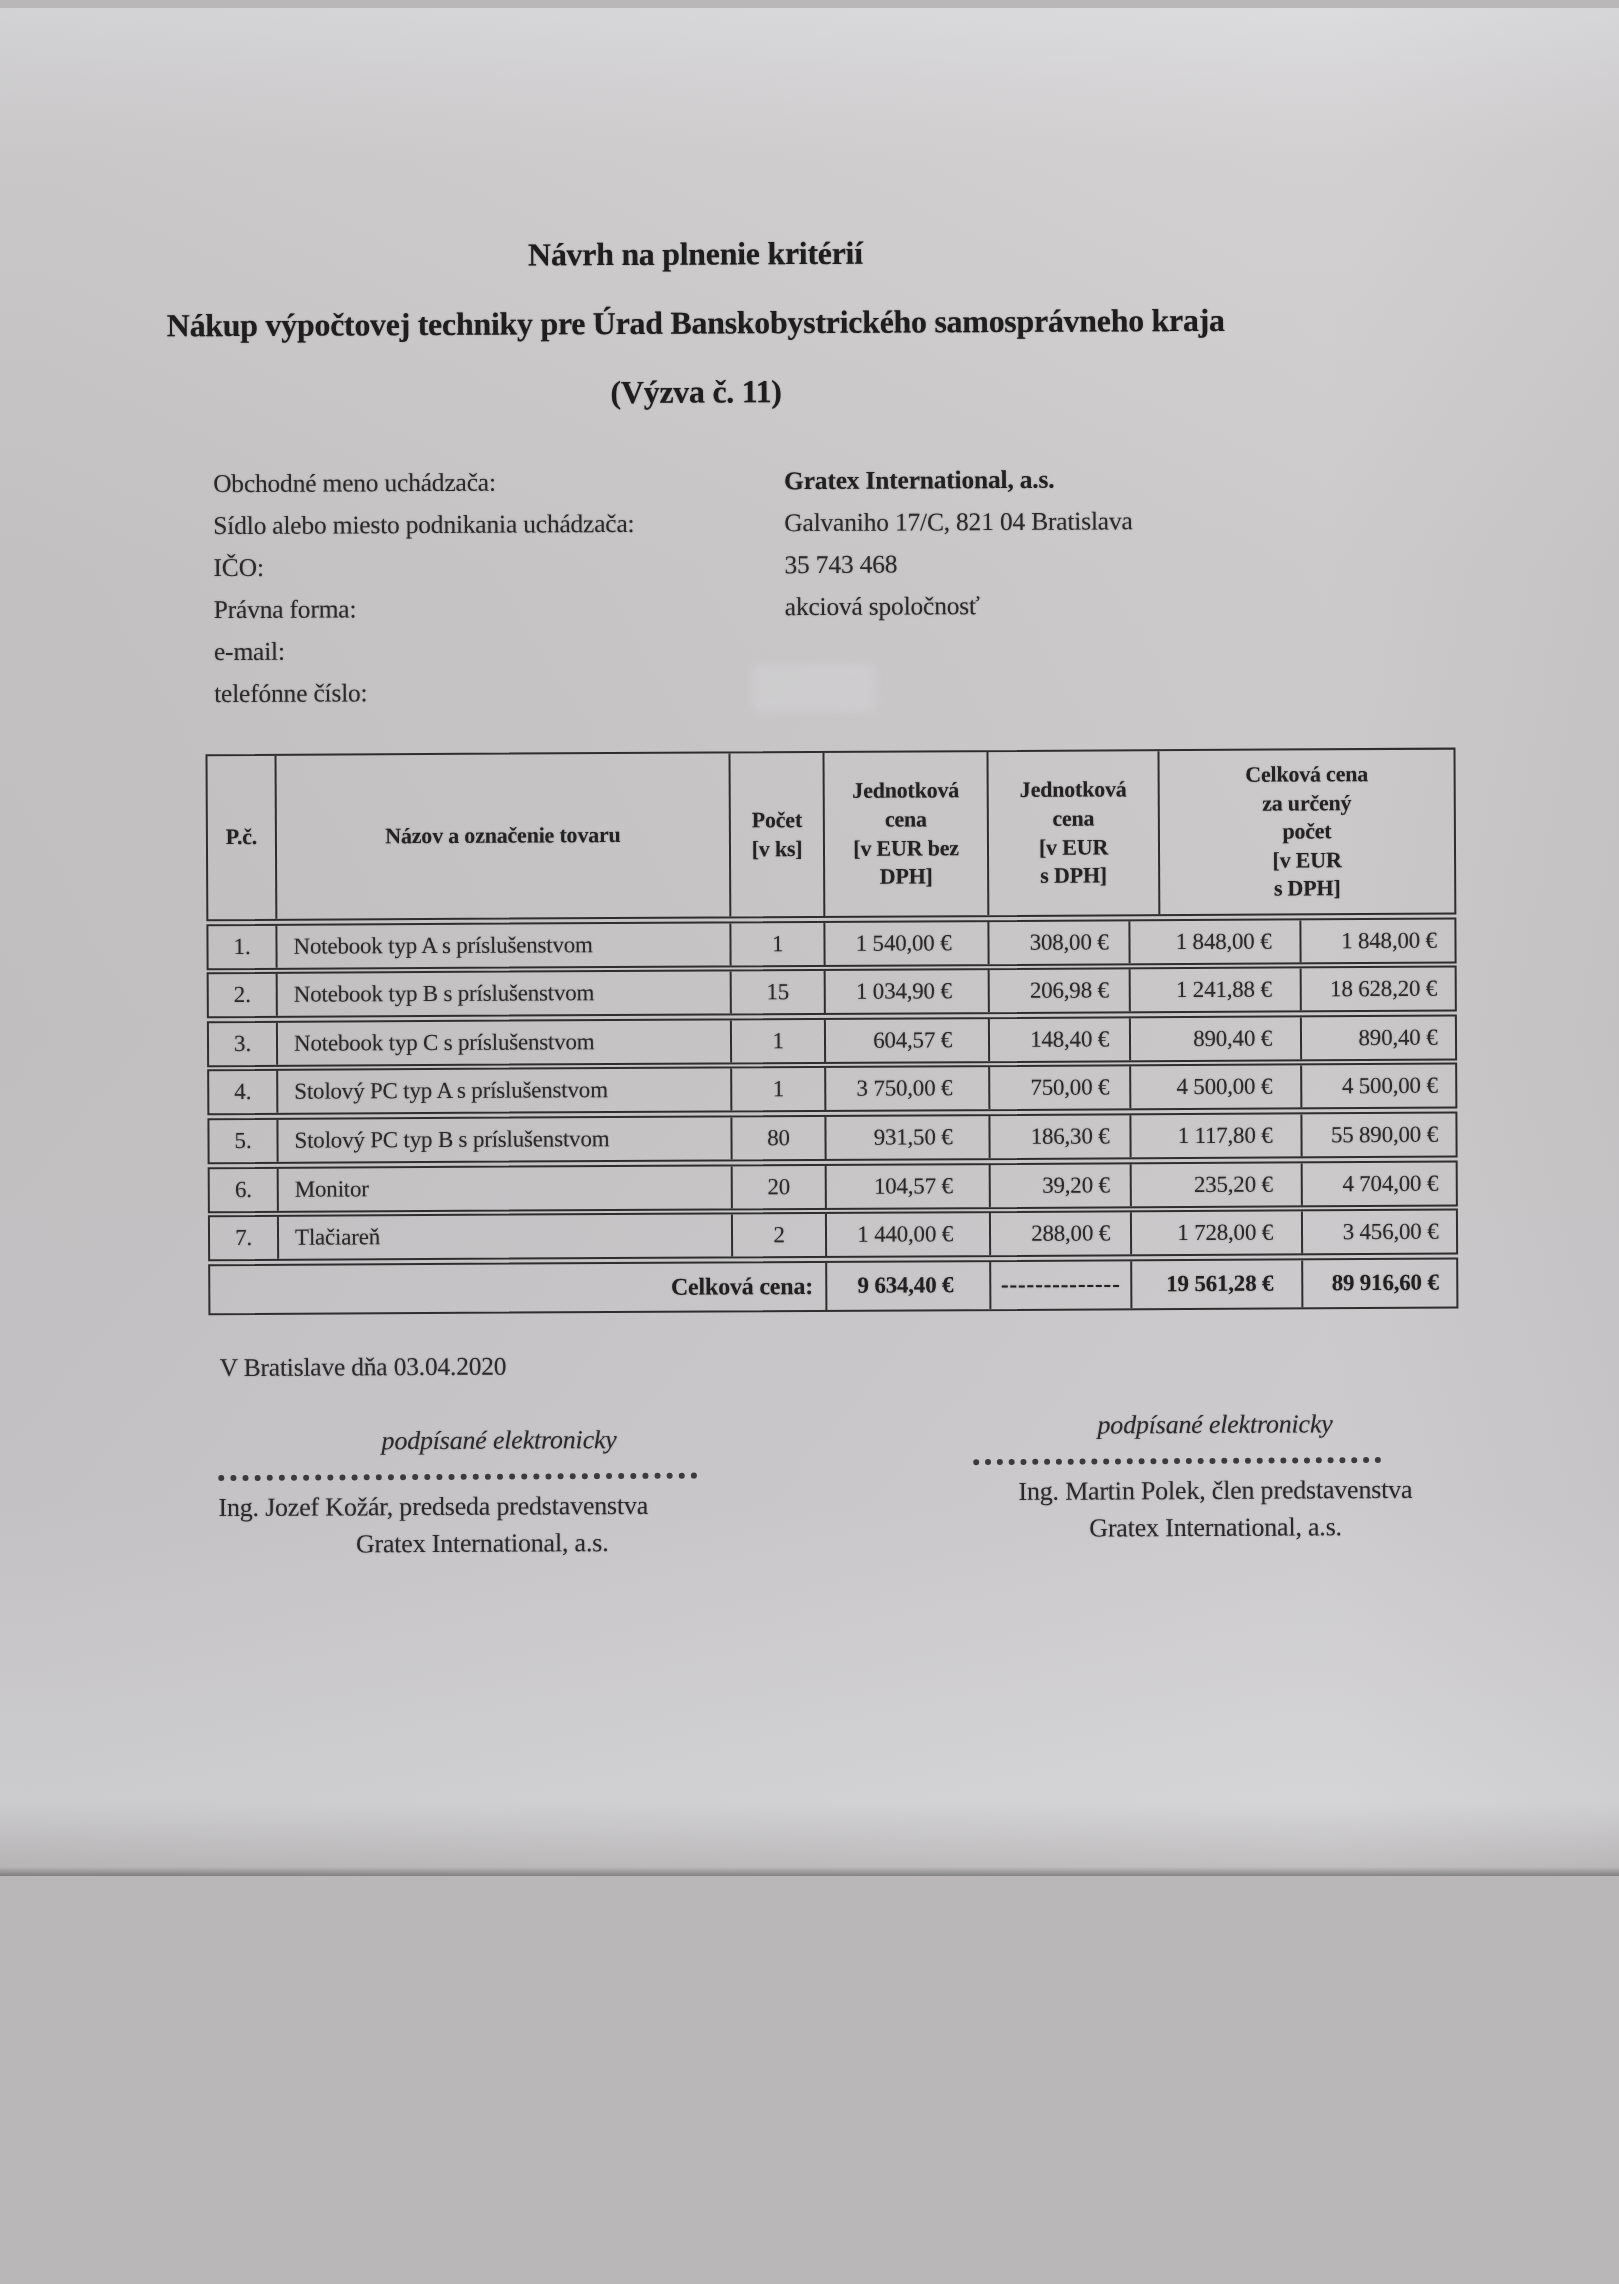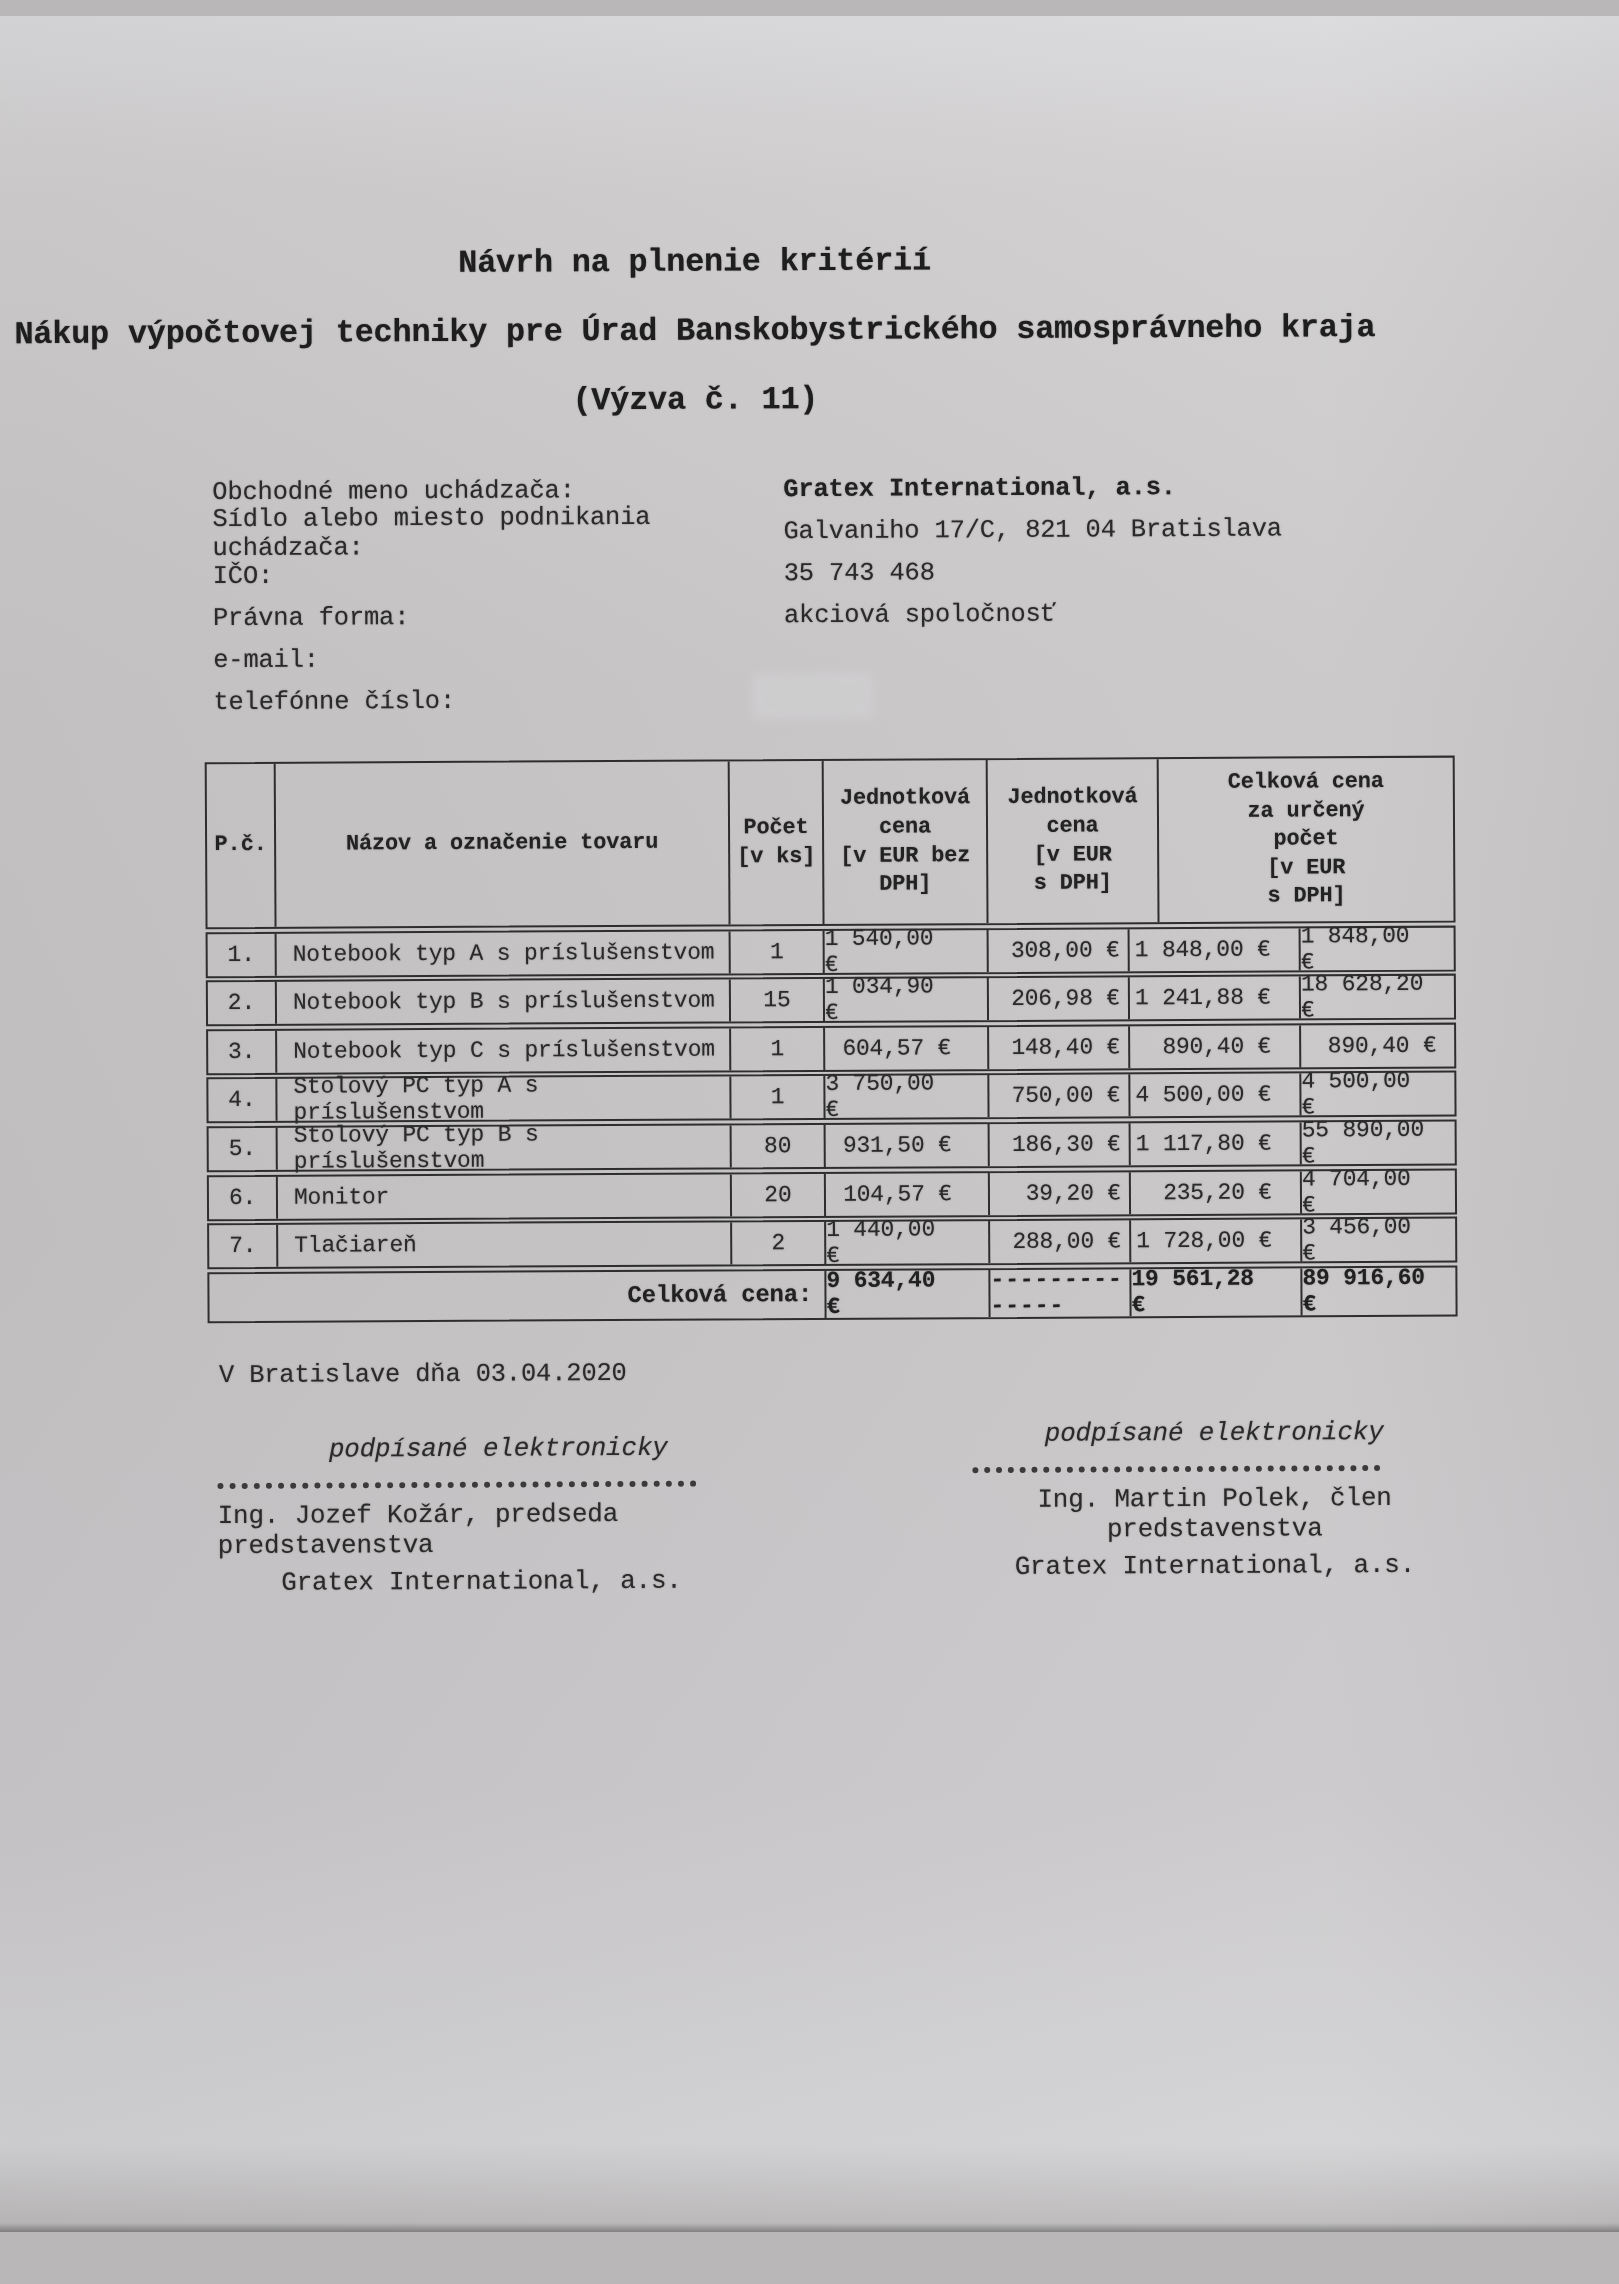--- a/index.html
+++ b/index.html
@@ -1,21 +1,21 @@
 <!DOCTYPE html>
 <html lang="sk" style="font-size:14px"><head>
 <meta charset="utf-8">
 <style>
   html,body{margin:0;padding:0;background:#b9b7b8;}
   .page{
     position:relative;
-    width:1619px;height:2216px;
-    margin:16px auto;
+    width:1619px;height:1868px;
+    margin:8px auto;
     overflow:hidden;
-    font-family:Liberation Mono, monospace;
+    font-family:Liberation Serif, serif;
     color:#2b2a2b;
     background:
       linear-gradient(90deg, rgba(0,0,0,0.035) 0%, rgba(255,255,255,0.05) 82%, rgba(0,0,0,0.02) 100%),
       linear-gradient(180deg,#dad9db 0%,#d0cecf 8%,#c9c7c8 30%,#c7c5c6 55%,#cac8ca 80%,#d3d2d4 96%,#bab8b9 100%);
   }
   .content{position:absolute;inset:0;transform:rotate(-0.3deg);transform-origin:50% 45%;}
   .soft{text-shadow:0 0 1.8px rgba(43,42,43,.40);}
 
   
   .title-block{position:absolute;left:0;top:211px;width:1397px;}
@@ -38,21 +38,21 @@
   .items-table{position:absolute;left:206px;top:743px;width:1250px;}
   .trow{display:flex;align-items:stretch;border:2.6px solid #2f2e2f;margin-top:2.6px;background:transparent;}
   .trow:first-child{margin-top:0;}
   .tcell{border-right:2.6px solid #2f2e2f;display:flex;align-items:center;box-sizing:border-box;
     font-size:23px;letter-spacing:-0.2px;}
   .tcell:last-child{border-right:none;flex:1;}
   .c0{flex:0 0 69px;justify-content:center;}
   .c1{flex:0 0 454px;justify-content:flex-start;padding-left:16px;}
   .c2{flex:0 0 94px;justify-content:center;}
   .c3{flex:0 0 164px;justify-content:flex-end;padding-right:36px;}
-  .c4{flex:0 0 141px;justify-content:flex-end;padding-right:8px;}
+  .c4{flex:0 0 141px;justify-content:flex-end;padding-right:20px;}
   .c5{flex:0 0 171px;justify-content:flex-end;padding-right:28px;}
   .c6{justify-content:flex-end;padding-right:17.6px;}
   .thead{height:163px;}
   .thead .tcell{font-weight:700;font-size:22px;line-height:1.3;justify-content:center;
     text-align:center;white-space:pre-line;padding:0 3.5px;color:#242324;}
   .tbody-row{height:42px;}
   .total-row{height:47px;font-weight:700;}
   .total-row .tcell{font-weight:700;color:#222122;}
   .cmerged{flex:0 0 617px;justify-content:flex-end;padding-right:12.3px;font-size:24px;}
   .cdash{letter-spacing:0.9px;justify-content:center !important;padding-right:0 !important;}

